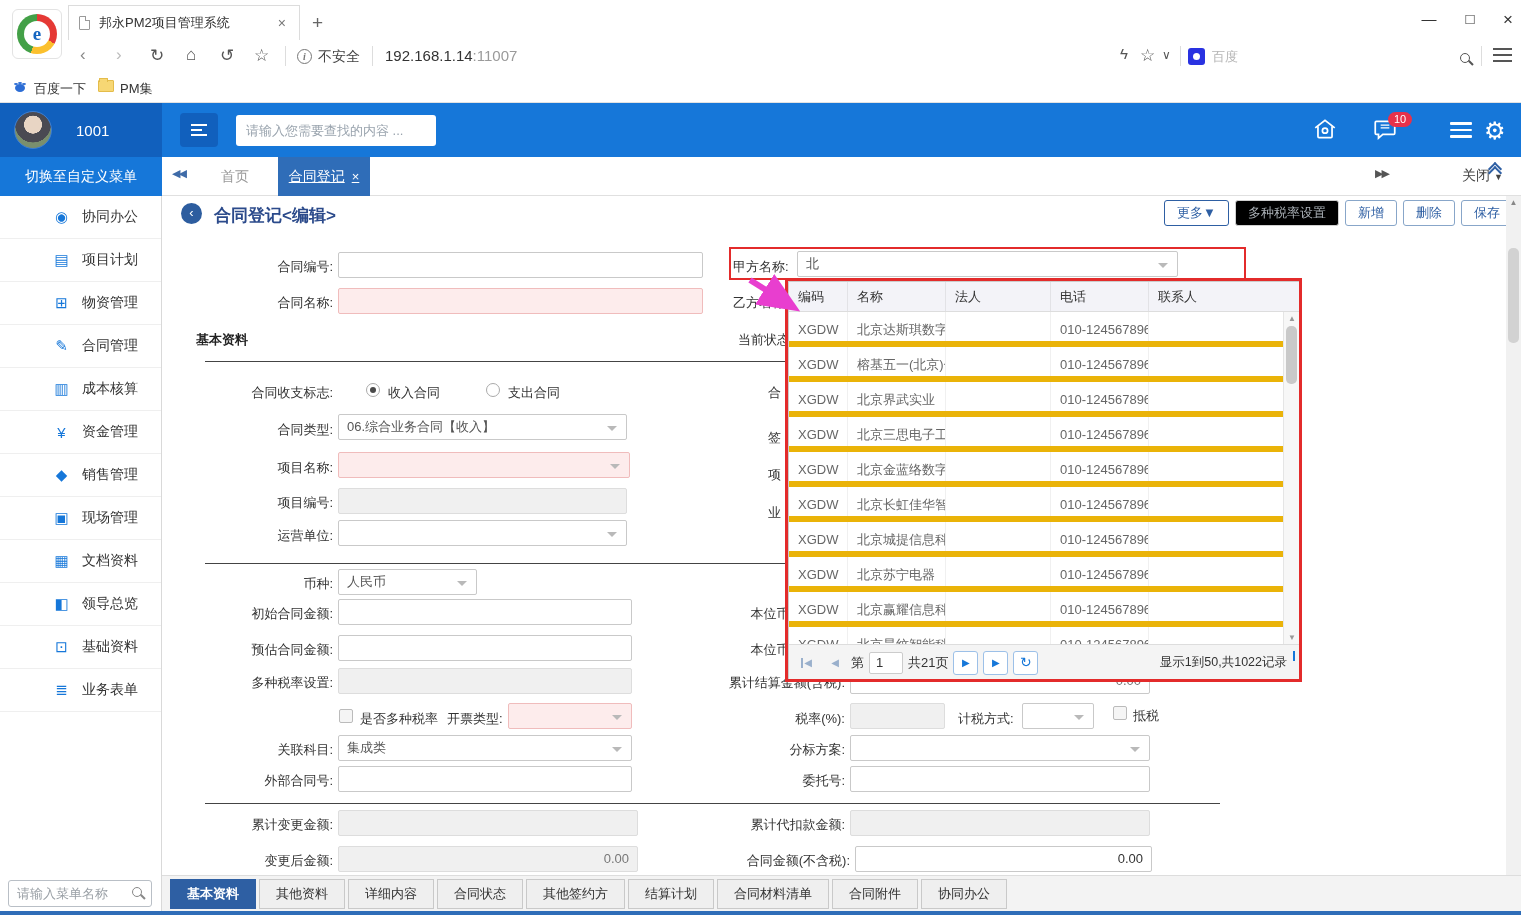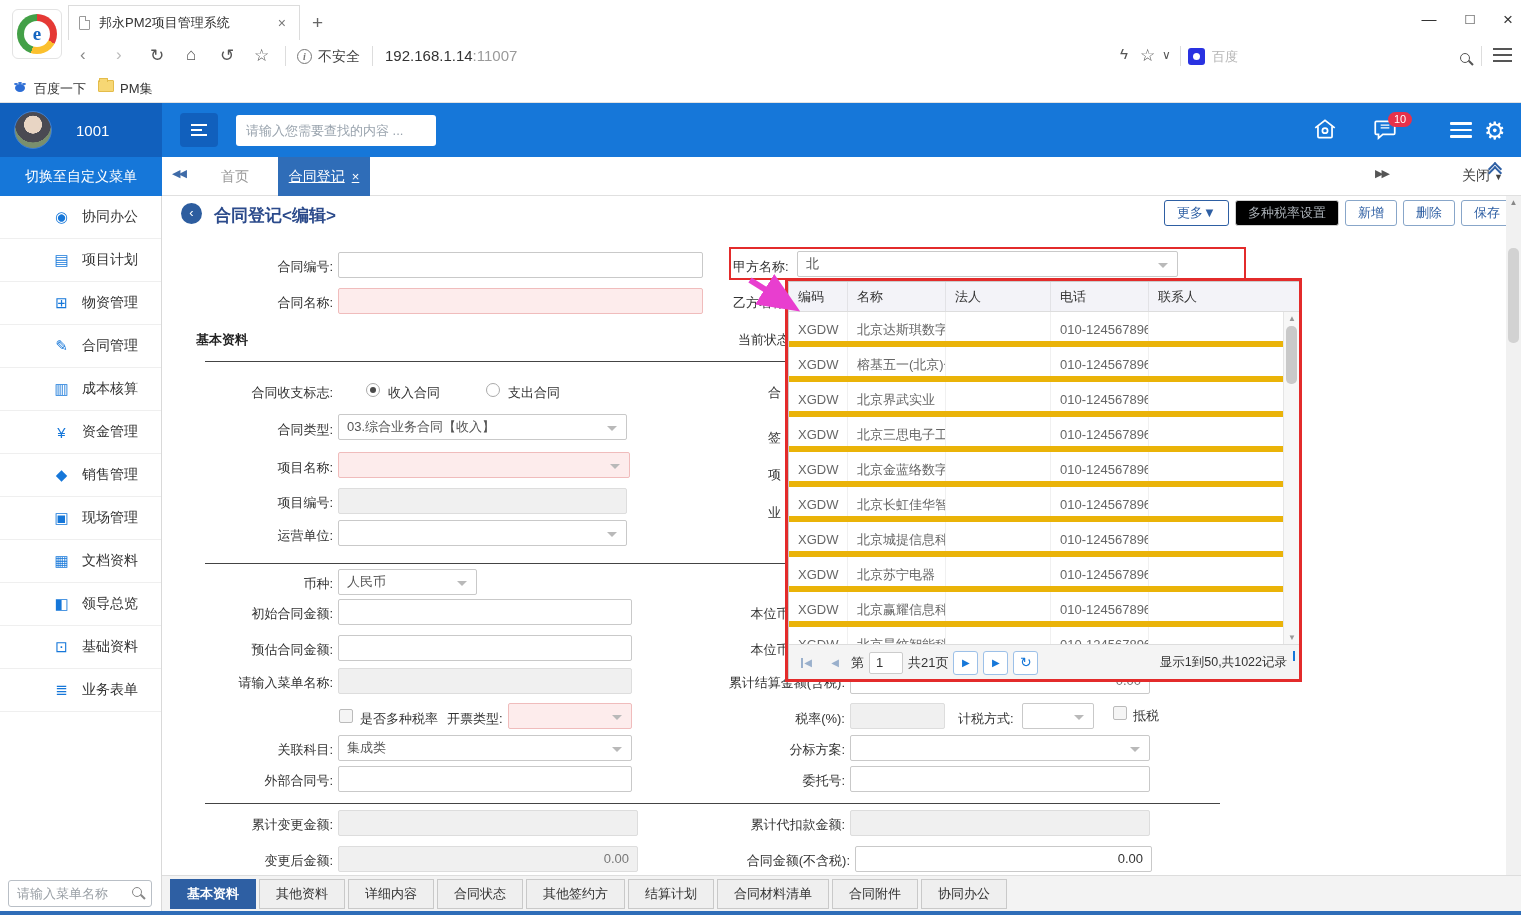--- a/index.html
+++ b/index.html
@@ -339,38 +339,38 @@
   <div class="flbl" style="left:738px;top:331px">当前状态:</div>
   <div class="hline" style="left:205px;top:361px;width:1015px"></div>
 
   <div class="lbl" style="left:203px;top:384px;width:130px">合同收支标志:</div>
   <span class="radio on" style="left:366px;top:383px"></span>
   <div class="flbl" style="left:388px;top:384px">收入合同</div>
   <span class="radio" style="left:486px;top:383px"></span>
   <div class="flbl" style="left:508px;top:384px">支出合同</div>
 
   <div class="lbl" style="left:203px;top:421px;width:130px">合同类型:</div>
-  <div class="inp sel" style="left:338px;top:414px;width:289px"><span>03.综合业务合同【收入】</span></div>
+  <div class="inp sel" style="left:338px;top:414px;width:289px"><span>06.综合业务合同【收入】</span></div>
   <div class="lbl" style="left:203px;top:459px;width:130px">项目名称:</div>
   <div class="inp pink sel" style="left:338px;top:452px;width:292px"></div>
   <div class="lbl" style="left:203px;top:494px;width:130px">项目编号:</div>
   <input class="inp gray" style="left: 338px; top: 488px; width: 289px;" disabled="">
   <div class="lbl" style="left:203px;top:527px;width:130px">运营单位:</div>
   <div class="inp sel" style="left:338px;top:520px;width:289px"></div>
 
   <div class="hline" style="left:205px;top:563px;width:583px"></div>
 
   <div class="lbl" style="left:203px;top:575px;width:130px">币种:</div>
   <div class="inp sel" style="left:338px;top:569px;width:139px"><span>人民币</span></div>
 
   <div class="lbl" style="left:203px;top:605px;width:130px">初始合同金额:</div>
   <input class="inp" style="left: 338px; top: 599px; width: 294px;">
   <div class="lbl" style="left:203px;top:641px;width:130px">预估合同金额:</div>
   <input class="inp" style="left: 338px; top: 635px; width: 294px;">
-  <div class="lbl" style="left:203px;top:674px;width:130px">请输入菜单名称:</div>
+  <div class="lbl" style="left:203px;top:674px;width:130px">多种税率设置:</div>
   <input class="inp gray" style="left: 338px; top: 668px; width: 294px;" disabled="">
 
   <span class="chk" style="left:339px;top:709px"></span>
   <div class="flbl" style="left:360px;top:710px">是否多种税率</div>
   <div class="flbl" style="left:447px;top:710px">开票类型:</div>
   <div class="inp pink sel" style="left:508px;top:703px;width:124px"></div>
 
   <div class="lbl" style="left:203px;top:741px;width:130px">关联科目:</div>
   <div class="inp sel" style="left:338px;top:735px;width:294px"><span>集成类</span></div>
   <div class="lbl" style="left:203px;top:772px;width:130px">外部合同号:</div>

